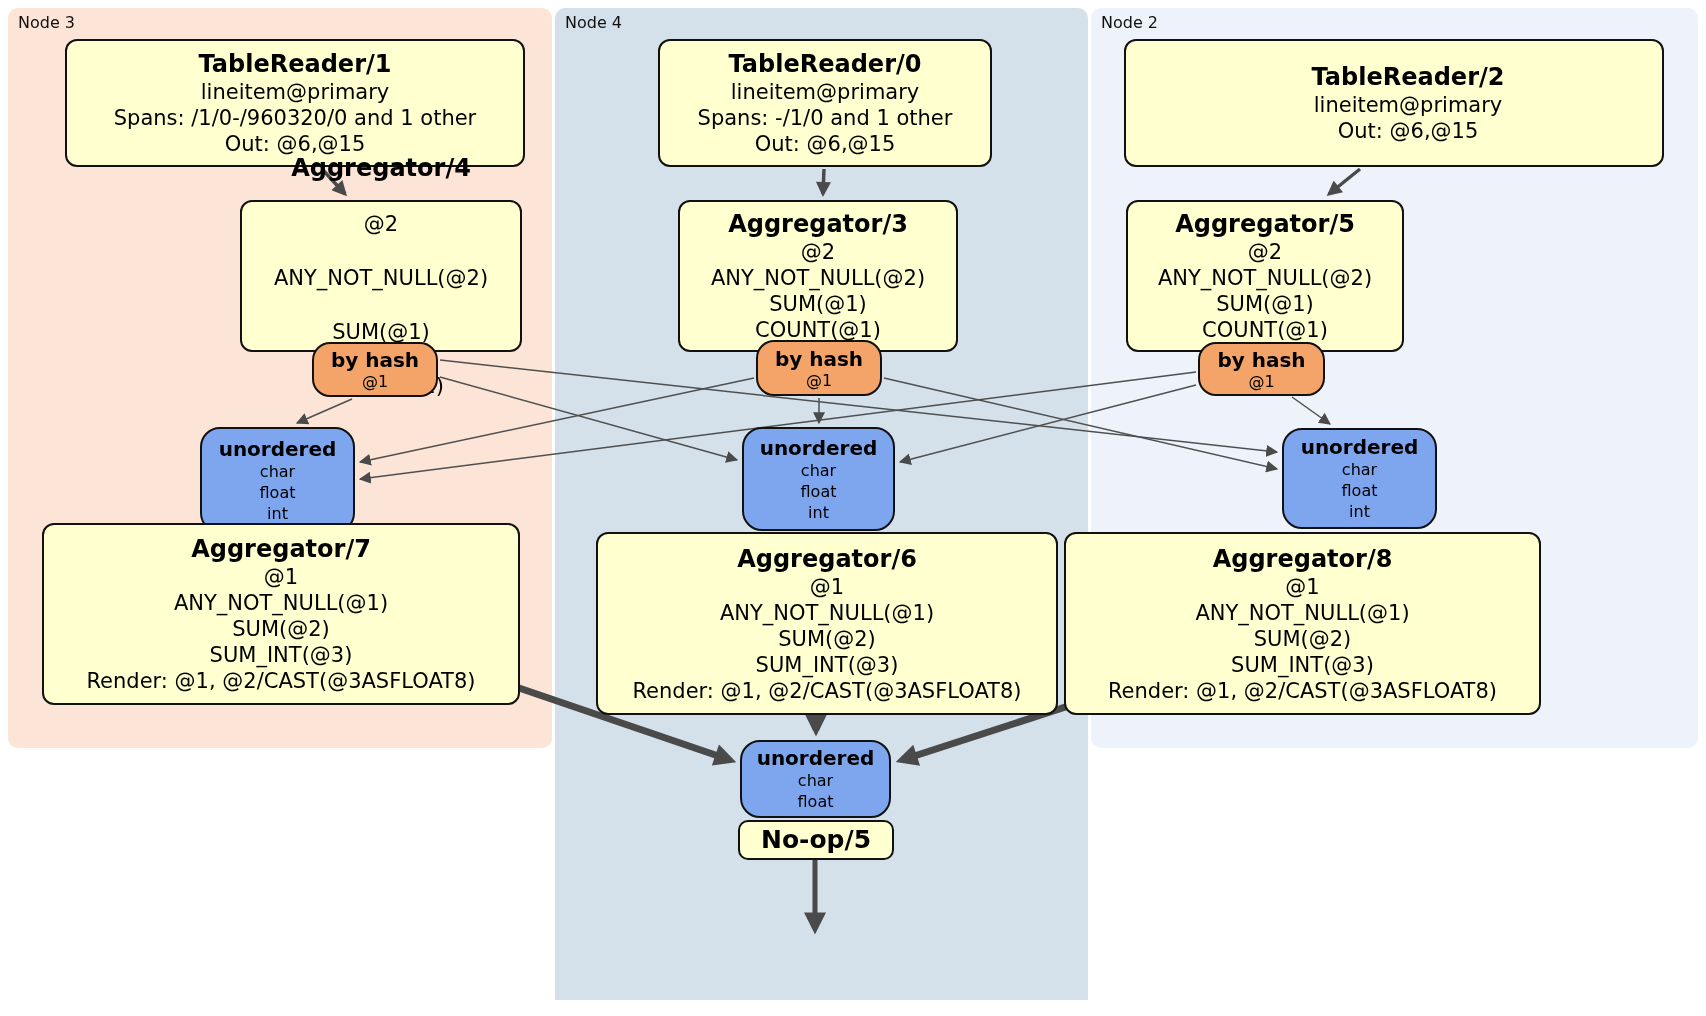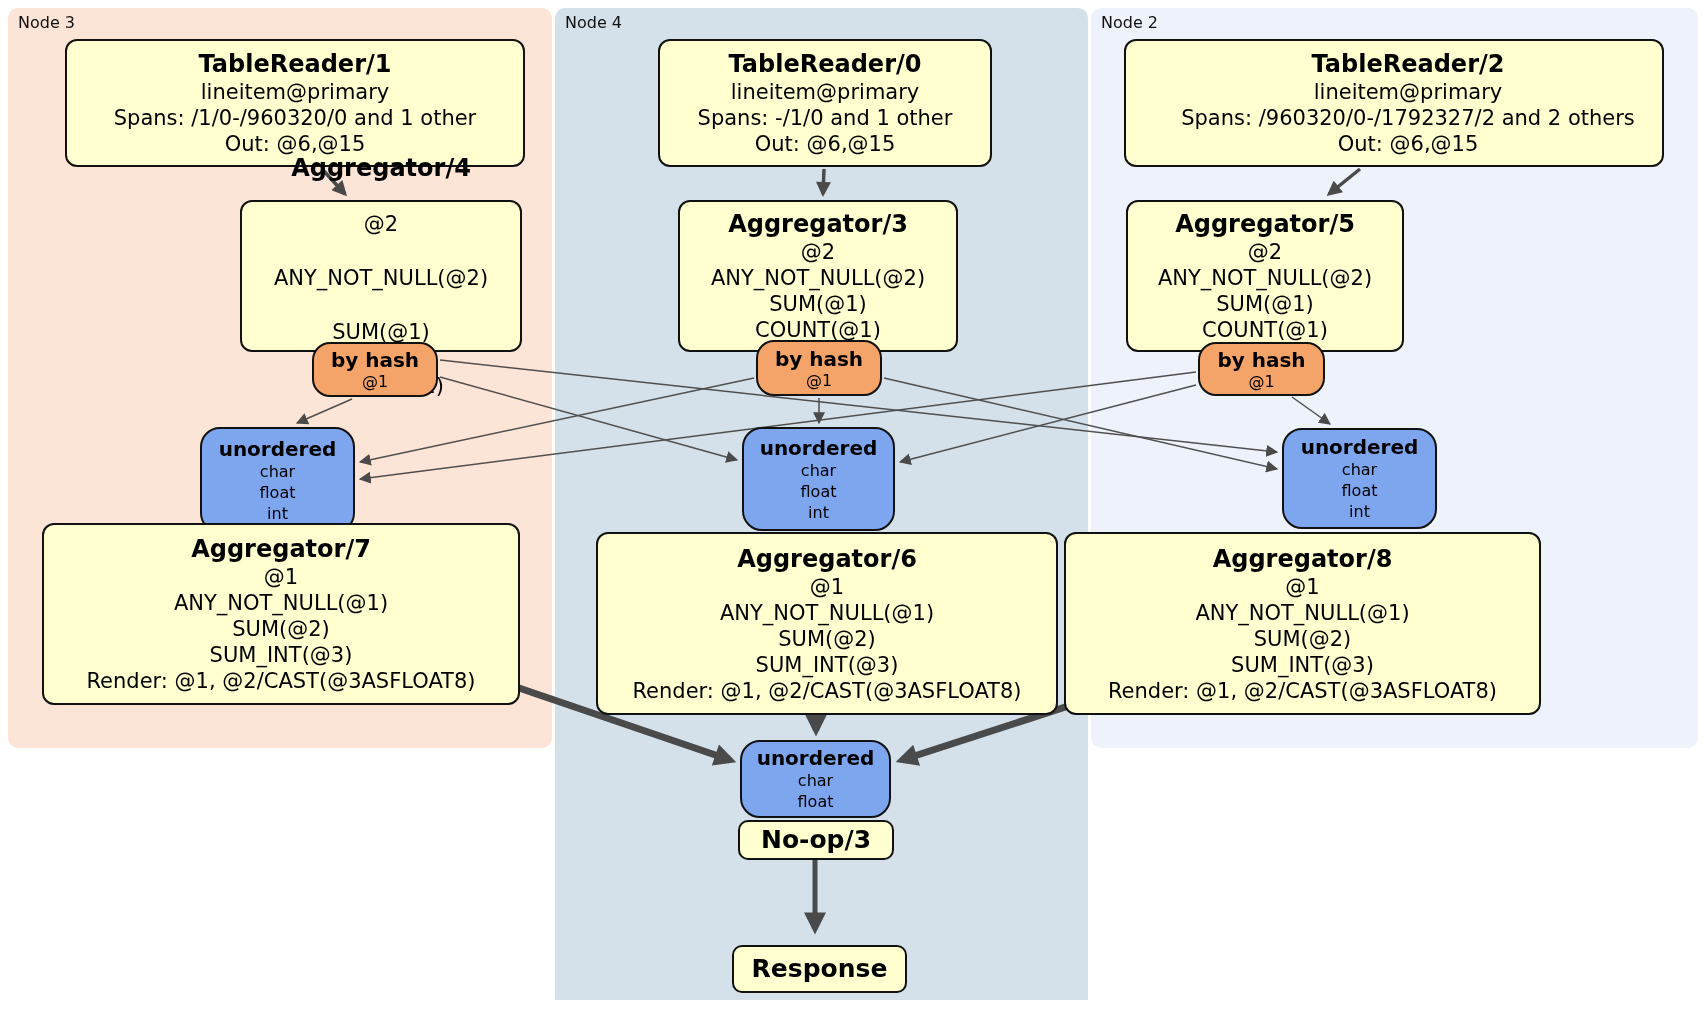--- a/index.html
+++ b/index.html
@@ -149,21 +149,20 @@
     <div class="l">@1</div>
     <div class="l">ANY_NOT_NULL(@1)</div>
     <div class="l">SUM(@2)</div>
     <div class="l">SUM_INT(@3)</div>
     <div class="l">Render: @1, @2/CAST(@3ASFLOAT8)</div>
   </div>
 
   <div class="node-box op" style="left:1124px;top:39px;width:540px;height:128px;padding-left:28px;">
     <div class="t">TableReader/2</div>
     <div class="l">lineitem@primary</div>
-    <div class="l">Spans: /960320/0-/1792327/2 and 2 others</div>
     <div class="l">Out: @6,@15</div>
   </div>
 
   <div class="node-box op" style="left:1126px;top:200px;width:278px;height:152px;">
     <div class="t">Aggregator/5</div>
     <div class="l">@2</div>
     <div class="l">ANY_NOT_NULL(@2)</div>
     <div class="l">SUM(@1)</div>
     <div class="l">COUNT(@1)</div>
   </div>
@@ -189,20 +188,17 @@
     <div class="l">Render: @1, @2/CAST(@3ASFLOAT8)</div>
   </div>
 
   <div class="node-box sync" style="left:740px;top:740px;width:151px;height:78px;">
     <div class="t">unordered</div>
     <div class="l">char</div>
     <div class="l">float</div>
   </div>
 
   <div class="node-box mini" style="left:738px;top:820px;width:156px;height:40px;">
-    <div class="t">No-op/3</div>
-  </div>
-
-  <div class="node-box mini" style="left:732px;top:945px;width:175px;height:48px;">
-    <div class="t">Response</div>
-  </div>
+    <div class="t">No-op/5</div>
+  </div>
+
 
 </div>
 
 </body></html>

